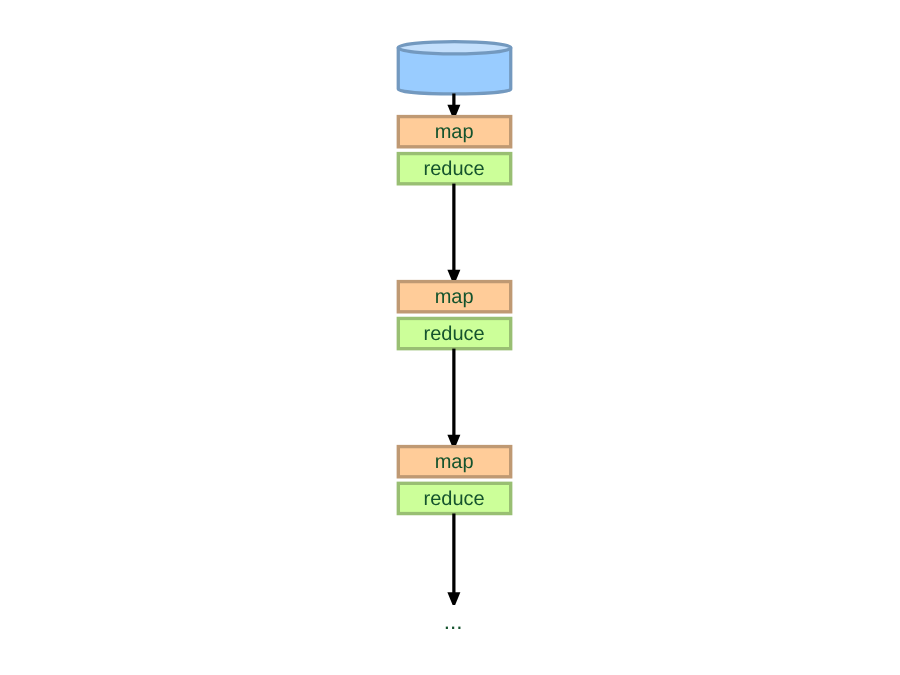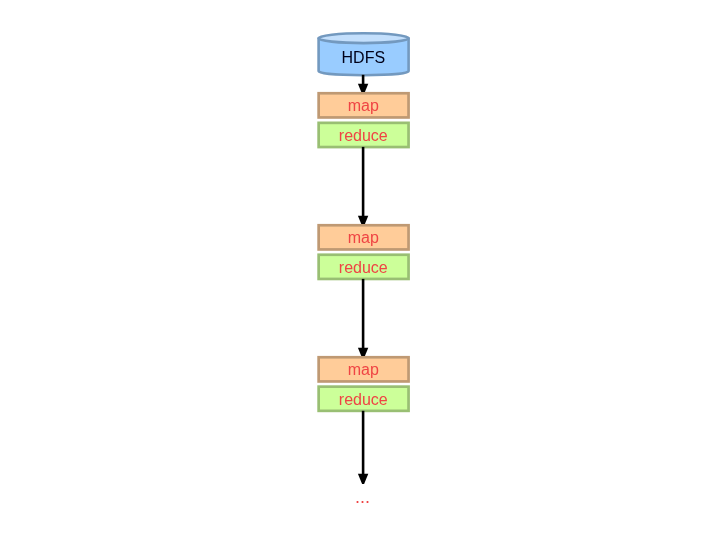--- a/index.html
+++ b/index.html
@@ -31,21 +31,21 @@
   .label {
     position: absolute;
     will-change: transform;     
     display: flex;
     align-items: center;
     justify-content: center;
     white-space: nowrap;
     font-size: 16px;
     line-height: 18px;
     height: 18px;
-    color: #ef4444;
+    color: #14532d;
   }
   .cyl-label { color: #000018; }
   #ellipsis-label { font-size: 18px; letter-spacing: 0px; }
 </style>
 </head>
 <body>
 
 <div id="canvas">
 
   <svg class="vector-layer" viewBox="0 0 720 540">
@@ -86,16 +86,15 @@
 
   <div id="labels">
       <div class="label" style="left: 316.9px; top: 97.25px; width: 92.6px;">map</div>
       <div class="label" style="left: 316.9px; top: 126.85px; width: 92.6px;">reduce</div>
       <div class="label" style="left: 316.9px; top: 229.25px; width: 92.6px;">map</div>
       <div class="label" style="left: 316.9px; top: 258.75px; width: 92.6px;">reduce</div>
       <div class="label" style="left: 316.9px; top: 361.25px; width: 92.6px;">map</div>
       <div class="label" style="left: 316.9px; top: 390.65px; width: 92.6px;">reduce</div>
     </div>
 
-  <div class="label cyl-label" id="hdfs-label" style="left: 316.9px; top: 49.3px; width: 92.6px;">HDFS</div>
 
   <div class="label" id="ellipsis-label" style="left: 315.9px; top: 488.3px; width: 93px;">...</div>
 </div>
 
 </body></html>

